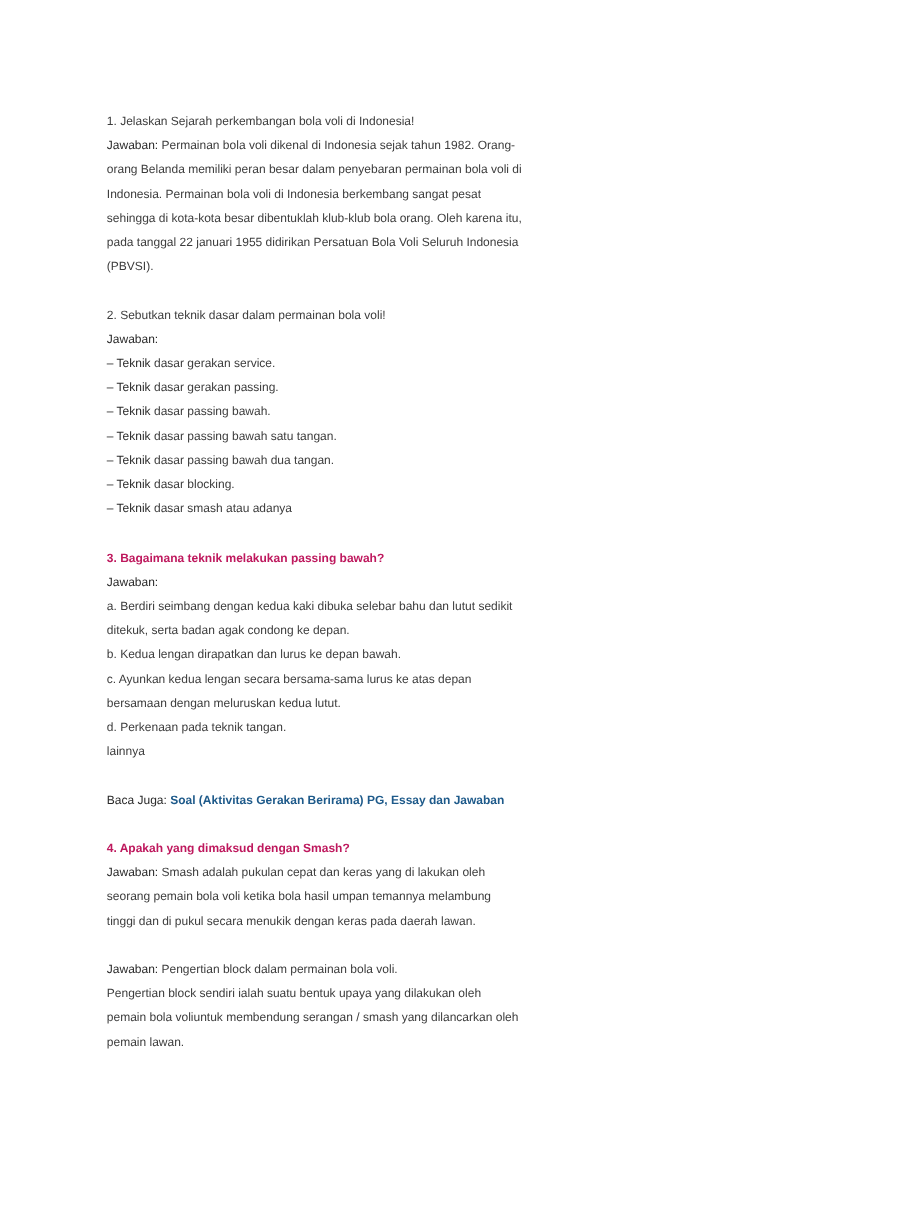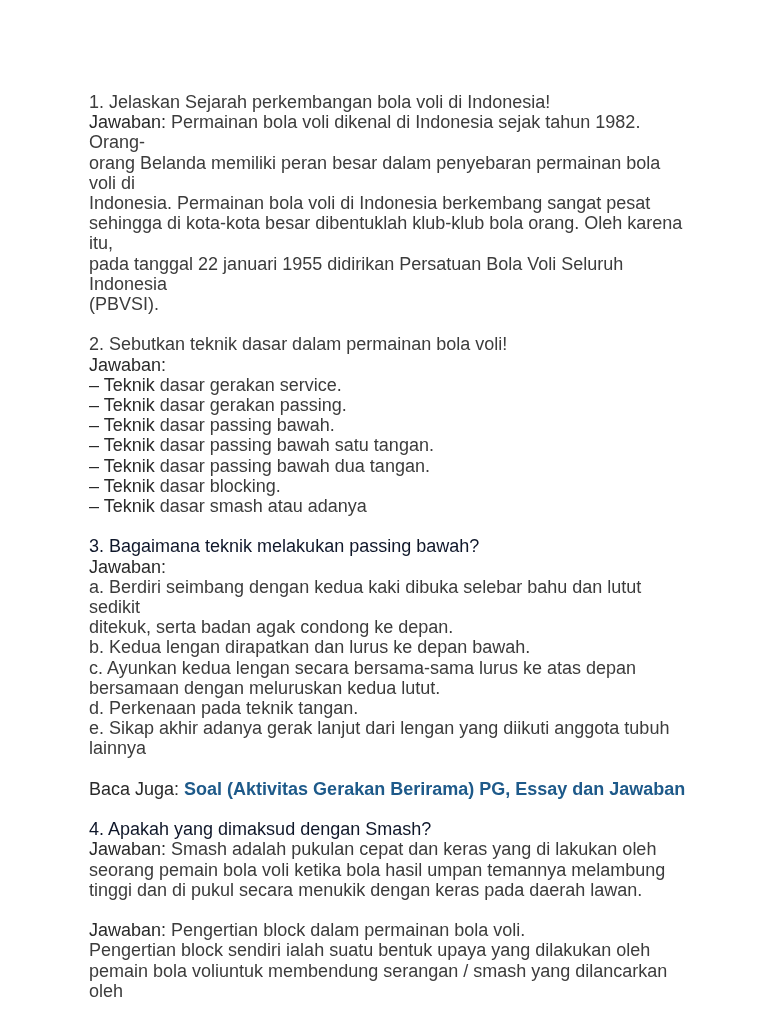--- a/index.html
+++ b/index.html
@@ -2,26 +2,26 @@
 <html><head>
 <meta charset="utf-8">
 <style>
   html, body { margin: 0; padding: 0; }
   body {
     width: 768px; height: 1024px; background: #ffffff; overflow: hidden;
     font-family: "Liberation Sans", sans-serif;
   }
   .page {
     position: absolute; left: 89px; top: 92px; width: 600px;
-    font-size: 18px; line-height: 20.2px; color: #3c3c3c;
+    font-size: 10px; line-height: 20.2px; color: #3c3c3c;
   }
   .p { margin: 0; }
   .gap { height: 20.2px; }
   b { color: #2a2a2a; font-weight: normal; }
-  .q-bold { font-weight: normal; color: #0f172a; }
+  .q-bold { font-weight: bold; color: #be185d; }
   a.link { color: #1e5a8a; font-weight: bold; }
 </style>
 </head>
 <body>
 
 <div class="page">
 
   <div>
     <p class="p">1. Jelaskan Sejarah perkembangan bola voli di Indonesia!</p>
     <p class="p"><b>Jawaban:</b><span> Permainan bola voli dikenal di Indonesia sejak tahun 1982. Orang-</span></p>
@@ -48,35 +48,35 @@
 
   <div>
     <p class="p q-bold">3. Bagaimana teknik melakukan passing bawah?</p>
     <p class="p"><b>Jawaban:</b></p>
     <p class="p">a. Berdiri seimbang dengan kedua kaki dibuka selebar bahu dan lutut sedikit</p>
     <p class="p">ditekuk, serta badan agak condong ke depan.</p>
     <p class="p">b. Kedua lengan dirapatkan dan lurus ke depan bawah.</p>
     <p class="p">c. Ayunkan kedua lengan secara bersama-sama lurus ke atas depan</p>
     <p class="p">bersamaan dengan meluruskan kedua lutut.</p>
     <p class="p">d. Perkenaan pada teknik tangan.</p>
-    <p class="p">e. Sikap akhir adanya gerak lanjut dari lengan yang diikuti anggota tubuh</p>
     <p class="p">lainnya</p>
   </div>
   <div class="gap"></div>
 
   <p class="p"><b>Baca Juga:</b> <a class="link">Soal (Aktivitas Gerakan Berirama) PG, Essay dan Jawaban</a></p>
   <div class="gap"></div>
 
   <div>
     <p class="p q-bold">4. Apakah yang dimaksud dengan Smash?</p>
     <p class="p"><b>Jawaban:</b><span> Smash adalah pukulan cepat dan keras yang di lakukan oleh</span></p>
     <p class="p">seorang pemain bola voli ketika bola hasil umpan temannya melambung</p>
     <p class="p">tinggi dan di pukul secara menukik dengan keras pada daerah lawan.</p>
   </div>
   <div class="gap"></div>
 
   <div>
     <p class="p"><b>Jawaban:</b><span> Pengertian block dalam permainan bola voli.</span></p>
     <p class="p">Pengertian block sendiri ialah suatu bentuk upaya yang dilakukan oleh</p>
     <p class="p">pemain bola voliuntuk membendung serangan / smash yang dilancarkan oleh</p>
+    <p class="p">pemain lawan.</p>
   </div>
 
 </div>
 
 </body></html>

